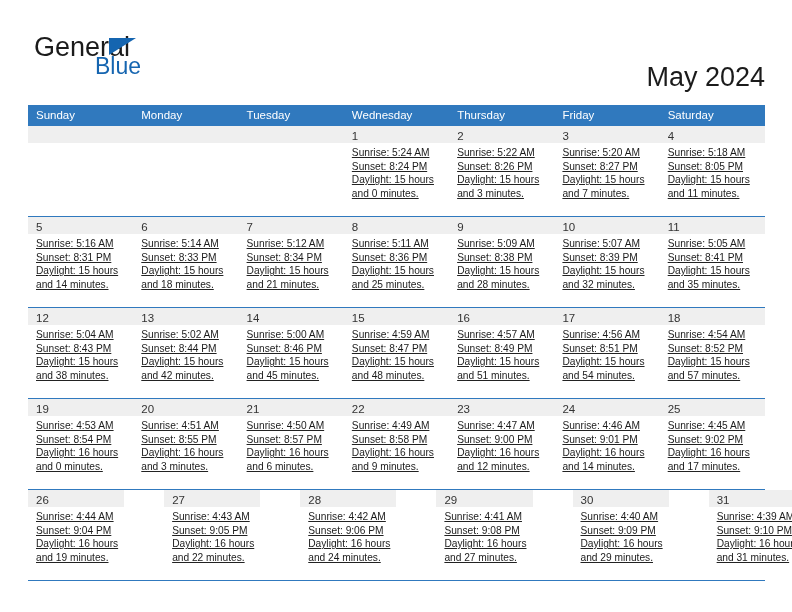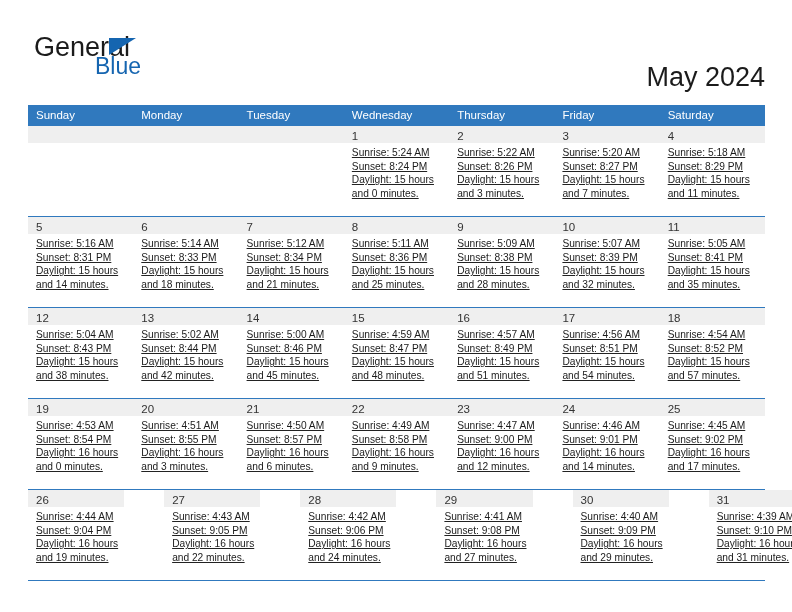--- a/index.html
+++ b/index.html
@@ -231,21 +231,21 @@
               <div class="line">Sunrise: 5:20 AM</div>
               <div class="line">Sunset: 8:27 PM</div>
               <div class="line">Daylight: 15 hours</div>
               <div class="line">and 7 minutes.</div>
             </div>
           </div>
           <div class="cell">
             <div class="daynum-strip"><span class="daynum">4</span></div>
             <div class="lines">
               <div class="line">Sunrise: 5:18 AM</div>
-              <div class="line">Sunset: 8:29 PM</div>
+              <div class="line">Sunset: 8:05 PM</div>
               <div class="line">Daylight: 15 hours</div>
               <div class="line">and 11 minutes.</div>
             </div>
           </div>
         </div>
         <div class="week">
           <div class="cell">
             <div class="daynum-strip"><span class="daynum">5</span></div>
             <div class="lines">
               <div class="line">Sunrise: 5:16 AM</div>

